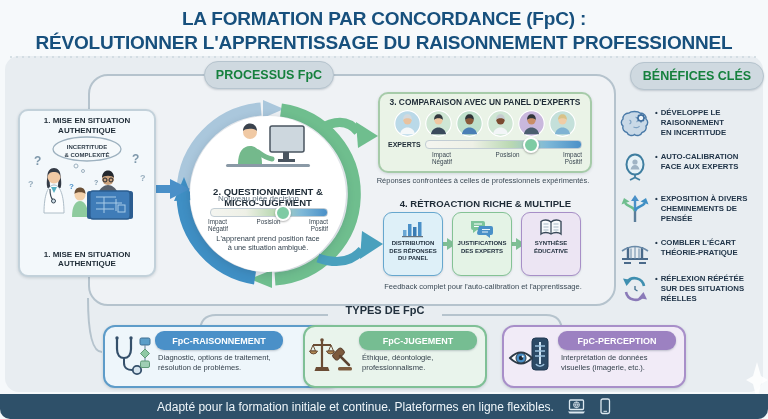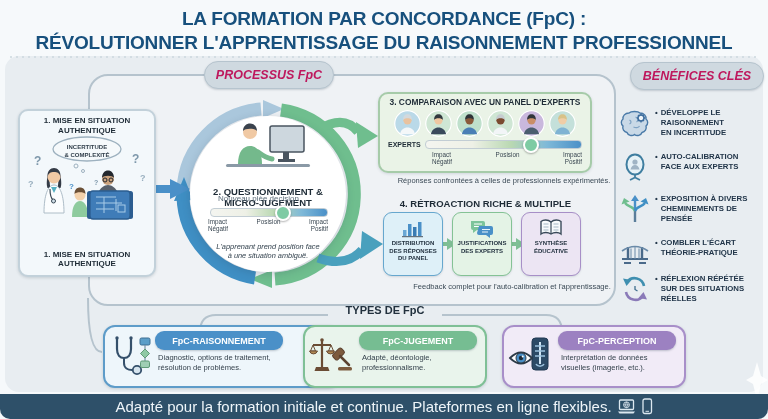--- a/index.html
+++ b/index.html
@@ -4,44 +4,44 @@
 <style>
   html,body{margin:0;padding:0;}
   body{width:768px;height:419px;background:#f6f9fb;font-family:"Liberation Sans",sans-serif;overflow:hidden;}
   #stage{position:relative;width:768px;height:419px;}
   .abs{position:absolute;}
   .pre{white-space:pre-line;}
   .ctr{text-align:center;}
   .b{font-weight:bold;}
   #panel{left:5px;top:56px;width:758px;height:336px;background:#e8edf1;border-radius:14px;}
   #main-title{left:0;top:7px;width:768px;font-size:19px;line-height:1.28;font-weight:bold;color:#17507d;letter-spacing:-0.2px;}
-  .pill{background:#cfd9e0;border:1px solid #b6c4ce;border-radius:14px;color:#be185d;font-weight:bold;display:flex;align-items:center;justify-content:center;box-shadow:0 1px 2px rgba(40,60,80,.2);font-style:italic;}
+  .pill{background:#cfd9e0;border:1px solid #b6c4ce;border-radius:14px;color:#15803d;font-weight:bold;display:flex;align-items:center;justify-content:center;box-shadow:0 1px 2px rgba(40,60,80,.2);}
   #process-frame{left:88px;top:74px;width:524px;height:228px;border:2px solid #b5c3cd;border-radius:20px;background:rgba(255,255,255,.30);}
   
   #step1-box{left:18px;top:109px;width:134px;height:164px;background:#f3f8fb;border:2px solid #c2d1da;border-radius:10px;box-shadow:0 1px 3px rgba(40,60,80,.18);}
   .step1-title{left:0;width:134px;font-size:8px;line-height:1.2;color:#1e2b36;}
   #cloud-label{left:28px;top:33px;width:78px;font-size:6px;line-height:1.25;color:#33414d;font-weight:bold;}
   
   #circle{left:190px;top:116px;width:156px;height:156px;border-radius:50%;background:#ffffff;box-shadow:0 2px 8px rgba(40,60,80,.22);}
   #circle-title{left:0;top:54px;width:156px;font-size:9.5px;line-height:1.18;color:#1e2b36;margin-top:16px;}
   #circle-sub{left:0;top:78px;width:137px;font-size:8px;color:#5b6b78;}
-  #circle-caption{left:13px;top:126px;width:130px;font-size:7.4px;line-height:1.22;color:#33424e;font-style:italic;}
+  #circle-caption{left:13px;top:118px;width:130px;font-size:7.4px;line-height:1.22;color:#33424e;}
   .slider{position:relative;height:7px;border-radius:4px;background:linear-gradient(90deg,#f4f5f0 0%,#eef0e6 30%,#b9d8b2 55%,#7fb9d8 78%,#4a90c8 100%);border:1px solid #c2cdd4;}
   .knob{position:absolute;top:50%;width:12px;height:12px;border-radius:50%;background:#7ecba4;border:2px solid #ffffff;box-shadow:0 1px 2px rgba(0,0,0,.3);transform:translate(-50%,-50%);}
   .slider-labels{display:flex;justify-content:space-between;font-size:6.3px;line-height:1.15;color:#3a4752;}
   
   #step3-box{left:378px;top:92px;width:210px;height:77px;background:#eaf3e7;border:2px solid #a6cba9;border-radius:10px;box-shadow:0 1px 3px rgba(40,60,80,.15);}
   #step3-title{left:0;top:3px;width:210px;font-size:8.4px;color:#1e2b36;}
   #avatar-row{left:0;top:16px;width:210px;display:flex;justify-content:center;gap:4px;}
   .avatar{width:27px;height:27px;border-radius:50%;}
   #experts-row{left:8px;top:46px;width:194px;display:flex;align-items:center;gap:4px;}
   #experts-label{font-size:7px;color:#1e2b36;}
   #step3-slider{flex:1;}
   #step3-labels{left:52px;top:57px;width:150px;}
-  .caption{font-size:7.5px;color:#3b4a56;margin-left:21px;}
+  .caption{font-size:7.5px;color:#3b4a56;}
   
   #step4-title{left:383px;top:198px;width:205px;font-size:9.5px;color:#1e2b36;}
   .fcard{position:absolute;top:212px;width:58px;height:62px;border-radius:9px;box-shadow:0 1px 2px rgba(40,60,80,.15);}
   .fcard .ficon{position:absolute;left:50%;top:5px;transform:translateX(-50%);}
   .fcard .flabel{position:absolute;left:0;top:27px;width:100%;font-size:6px;line-height:1.25;color:#233240;text-align:center;font-weight:bold;white-space:pre-line;}
   #fcardA{left:383px;background:#def0f8;border:1.5px solid #66a7ce;}
   #fcardB{left:452px;background:#e4f3e6;border:1.5px solid #84c295;}
   #fcardC{left:521px;background:#ece5f3;border:1.5px solid #a78fc7;}
   
   .benefit{position:absolute;left:620px;width:146px;display:flex;align-items:flex-start;}
@@ -57,21 +57,21 @@
   #tcard1{left:103px;width:185px;background:#eef6fb;border:2px solid #5e9cc9;padding-left:48px;}
   #tcard1 .tpill{left:50px;width:128px;background:#4a90c8;}
   #tcard1 .tdesc{left:53px;top:26px;width:128px;}
   #tcard2{left:303px;width:180px;background:#e9f4ec;border:2px solid #7fc096;}
   #tcard2 .tpill{left:54px;width:118px;background:#76bd92;}
   #tcard2 .tdesc{left:57px;top:26px;width:118px;}
   #tcard3{left:502px;width:180px;background:#f1ebf7;border:2px solid #a88fc9;}
   #tcard3 .tpill{left:54px;width:118px;background:#9c81c1;}
   #tcard3 .tdesc{left:57px;top:26px;width:118px;}
   
-  #footer{left:0;top:394px;width:768px;height:25px;background:#2e5069;border-radius:0 0 10px 10px;display:flex;align-items:center;justify-content:center;gap:5px;color:#eef5f9;font-size:15px;}
+  #footer{left:0;top:394px;width:768px;height:25px;background:#2e5069;border-radius:0 0 10px 10px;display:flex;align-items:center;justify-content:center;gap:13px;color:#eef5f9;font-size:12px;}
 </style>
 </head>
 <body>
 
 <div id="stage">
 
   <div id="panel" class="abs"></div>
 
   <div id="main-title" class="abs ctr pre">LA FORMATION PAR CONCORDANCE (FpC) :
 RÉVOLUTIONNER L'APPRENTISSAGE DU RAISONNEMENT PROFESSIONNEL</div>
@@ -270,21 +270,21 @@
   </div>
   <div id="fcardC" class="fcard">
     <svg class="ficon" width="26" height="20" viewBox="0 0 26 20">
       <path d="M13 4C10 1.5 5.5 1.5 3 3.5V16c2.5-2 7-2 10 0 3-2 7.5-2 10 0V3.5C20.5 1.5 16 1.5 13 4z" fill="#f7fafc" stroke="#3a4a5a" stroke-width="1.4"></path>
       <path d="M13 4v12" stroke="#3a4a5a" stroke-width="1.2"></path>
       <path d="M5.5 6h5M5.5 9h5M5.5 12h5M15.5 6h5M15.5 9h5M15.5 12h5" stroke="#9ab0c0" stroke-width="0.9"></path>
     </svg>
     <div class="flabel">SYNTHÈSE
 ÉDUCATIVE</div>
   </div>
-  <div class="abs ctr caption" style="left:382px;top:282px;width:218px;">Feedback complet pour l'auto-calibration et l'apprentissage.</div>
+  <div class="abs ctr caption" style="left:374px;top:282px;width:218px;">Feedback complet pour l'auto-calibration et l'apprentissage.</div>
 
   <div class="benefit" style="top:108px;">
     <svg width="30" height="30" viewBox="0 0 30 30">
       <path d="M9 5c-4 0-6.5 3-6 6-2 1.5-2.5 5 0 7-1 3 1 6 4 6.5 1 3 5 4 7.5 2 2.5 2 6.5 1 7.5-2 3-.5 5-3.5 4-6.5 2.5-2 2-5.5 0-7 .5-3-2-6-6-6-2-2-9-2-11 0z" fill="#c9d9e7" stroke="#4a7aa8" stroke-width="1.4"></path>
       <path d="M9.5 12c2 1 2 3 0 4m6-7c3 1 3 4 1 5m-3 5c2 1 5 1 6-1" stroke="#7fa3c4" stroke-width="1.2" fill="none"></path>
       <circle cx="21" cy="10" r="3" fill="#eef4f8" stroke="#3f6e9e" stroke-width="1.3"></circle>
       <path d="M21 5.5v2M21 12.5v2M16.8 10h2M23.2 10h2M18 7l1.4 1.4M22.6 11.6L24 13M24 7l-1.4 1.4M19.4 11.6L18 13" stroke="#3f6e9e" stroke-width="1.3"></path>
     </svg>
     <div class="btxt">
         <span class="bull">•</span>
@@ -380,21 +380,21 @@
       <circle cx="13" cy="6" r="1.8" fill="#6a4c34"></circle>
       <path d="M4 11L1.5 17h5zM22 11l-2.5 6h5z" fill="none" stroke="#6a4c34" stroke-width="1"></path>
       <path d="M.5 17a4.2 4.2 0 0 0 8 0z" fill="#b08954" stroke="#6a4c34" stroke-width="1"></path>
       <path d="M17.5 17a4.2 4.2 0 0 0 8 0z" fill="#b08954" stroke="#6a4c34" stroke-width="1"></path>
       <path d="M7 33h12l1.5 4h-15z" fill="#6a4c34"></path>
       <rect x="26" y="14" width="7" height="12" rx="2" transform="rotate(45 29.5 20)" fill="#7d5b3e" stroke="#5d4330" stroke-width="1"></rect>
       <path d="M31 22l9 9" stroke="#5d4330" stroke-width="2.5" stroke-linecap="round"></path>
       <rect x="29" y="33" width="14" height="3.5" rx="1.5" fill="#7d5b3e"></rect>
     </svg>
     <div class="tpill">FpC-JUGEMENT</div>
-    <div class="tdesc">Adapté, déontologie,
+    <div class="tdesc">Éthique, déontologie,
 professionnalisme.</div>
   </div>
 
   <div id="tcard3" class="tcard">
     <svg class="ticon" width="44" height="44" viewBox="0 0 44 44">
       <rect x="24" y="4" width="16" height="32" rx="3.5" fill="#2c4a66" stroke="#1e3750" stroke-width="1"></rect>
       <path d="M32 8v22" stroke="#cfe4f4" stroke-width="2"></path>
       <path d="M27 12h10M27 17h10M27 22h10" stroke="#9cc2de" stroke-width="1.6"></path>
       <path d="M28 30c1.5 3 6.5 3 8 0" stroke="#9cc2de" stroke-width="1.6" fill="none"></path>
       <path d="M2 24q11-11 22 0q-11 11-22 0z" fill="#fdfefe" stroke="#2c3a47" stroke-width="1.8"></path>

